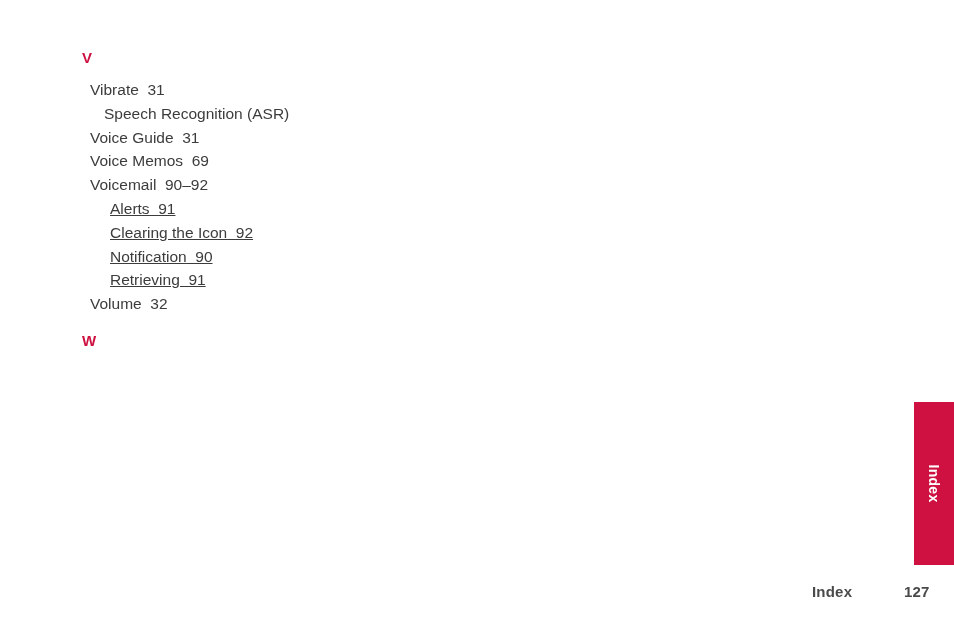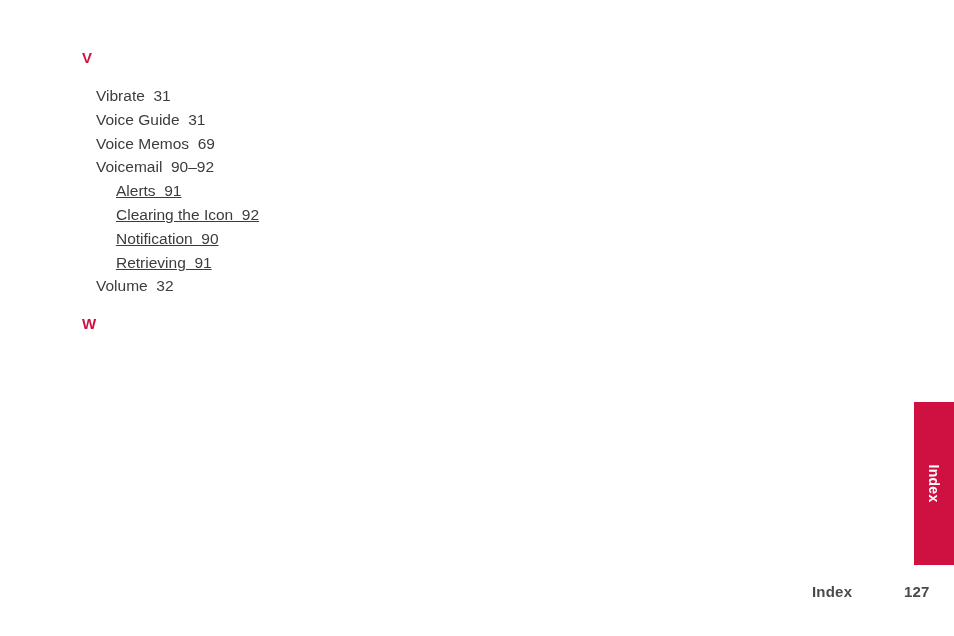--- a/index.html
+++ b/index.html
@@ -42,21 +42,21 @@
     line-height: 24px;
     letter-spacing: 0.2px;
     margin: 0;
   }
 
   .section + .section {
     margin-top: 13px;
   }
 
   .entry-list {
-    margin: 14px;
+    margin: 8px;
     padding: 0;
     list-style: none;
   }
 
   .entry {
     font-size: 15.5px;
     line-height: 23.8px;
     color: #3c3c3c;
     white-space: pre;
     margin: 0;
@@ -135,20 +135,21 @@
 <body>
 
 <div id="page">
 
   <div class="index-column">
 
   <div class="section">
         <div class="section-letter">V</div>
         <ul class="entry-list">
           <li class="entry level-0">Vibrate  31</li>
+          <li class="entry level-cont">Speech Recognition (ASR)</li>
           <li class="entry level-0">Voice Guide  31</li>
           <li class="entry level-0">Voice Memos  69</li>
           <li class="entry level-0">Voicemail  90–92</li>
           <li class="entry level-1">Alerts  91</li>
           <li class="entry level-1">Clearing the Icon  92</li>
           <li class="entry level-1">Notification  90</li>
           <li class="entry level-1">Retrieving  91</li>
           <li class="entry level-0">Volume  32</li>
         </ul>
       </div>

